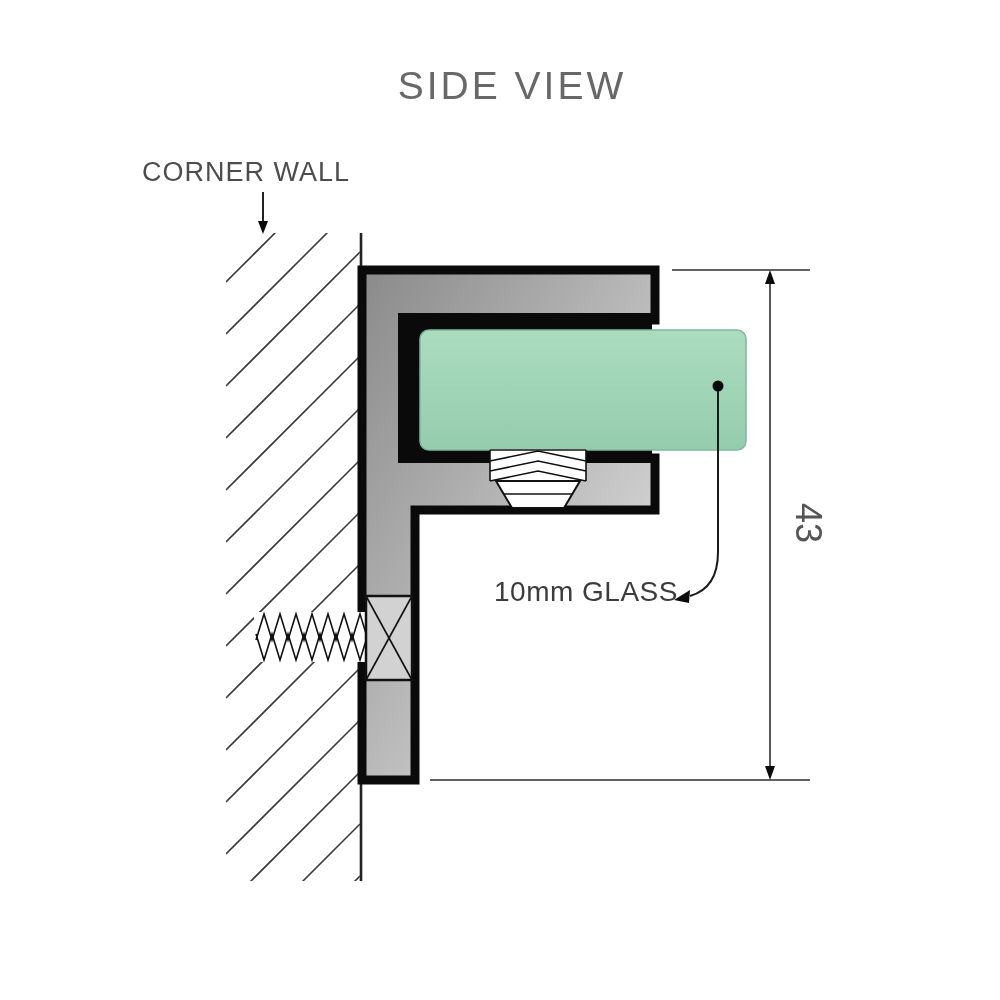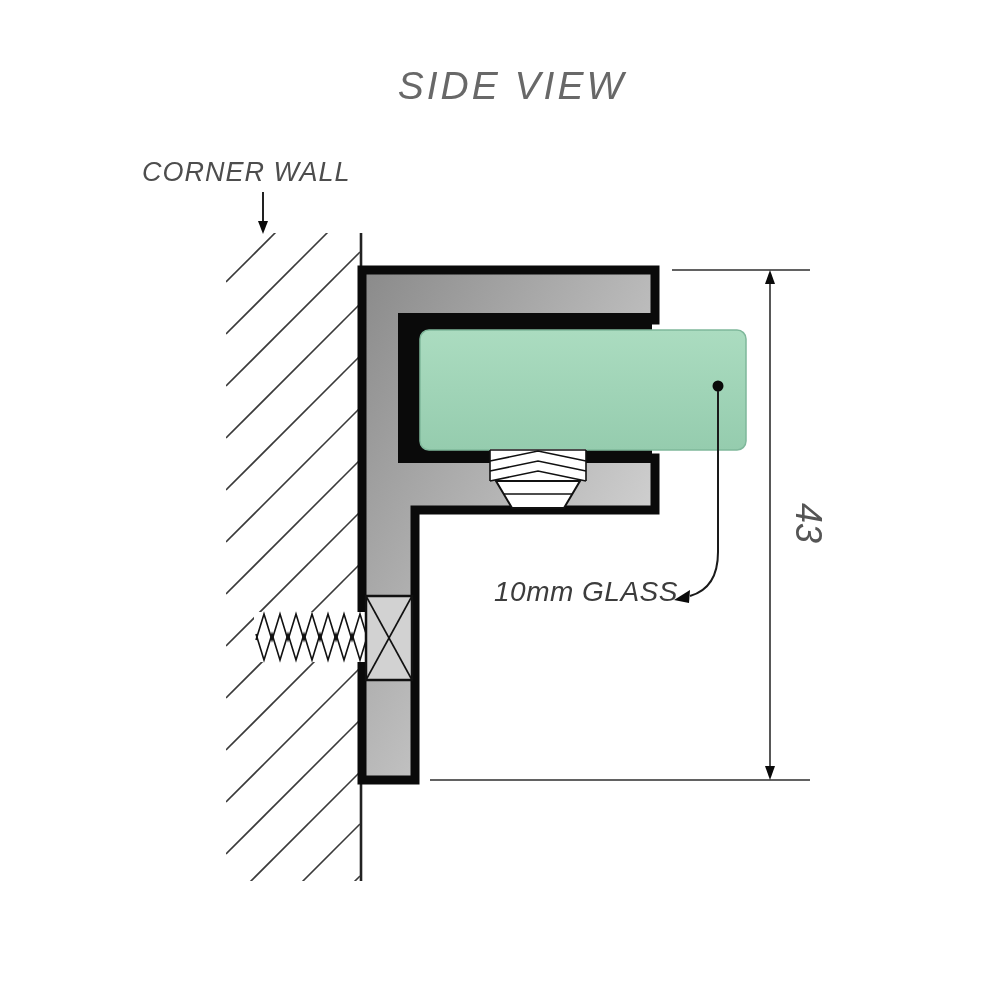--- a/index.html
+++ b/index.html
@@ -13,21 +13,20 @@
     --glass_edge:#7fb89b;
     --bracket_dark:#8a8a8a;
     --bracket_light:#e8e8e8;
     --screw_fill:#d2d2d2;
     --white:#ffffff;
   }
   html,body{margin:0;padding:0;background:var(--background);}
   .stage{
     width:1000px;height:1000px;position:relative;background:var(--background);
     font-family:"Liberation Sans", sans-serif;
-    font-style:italic;
   }
   svg{display:block;}
   text{font-family:"Liberation Sans", sans-serif;}
   .title-text{font-size:39px;letter-spacing:3px;fill:var(--text);}
   .wall-label-text{font-size:27px;letter-spacing:1px;fill:#4d4d4d;}
   .glass-label-text{font-size:28px;letter-spacing:0.5px;fill:var(--label_text);}
   .dim-text{font-size:36px;fill:#555555;}
   .thin-line{stroke:var(--line);stroke-width:1.6;fill:none;}
   .wall-line{stroke:#222222;stroke-width:2.6;fill:none;}
   .hatch{stroke:#3a3a3a;stroke-width:1.6;}

